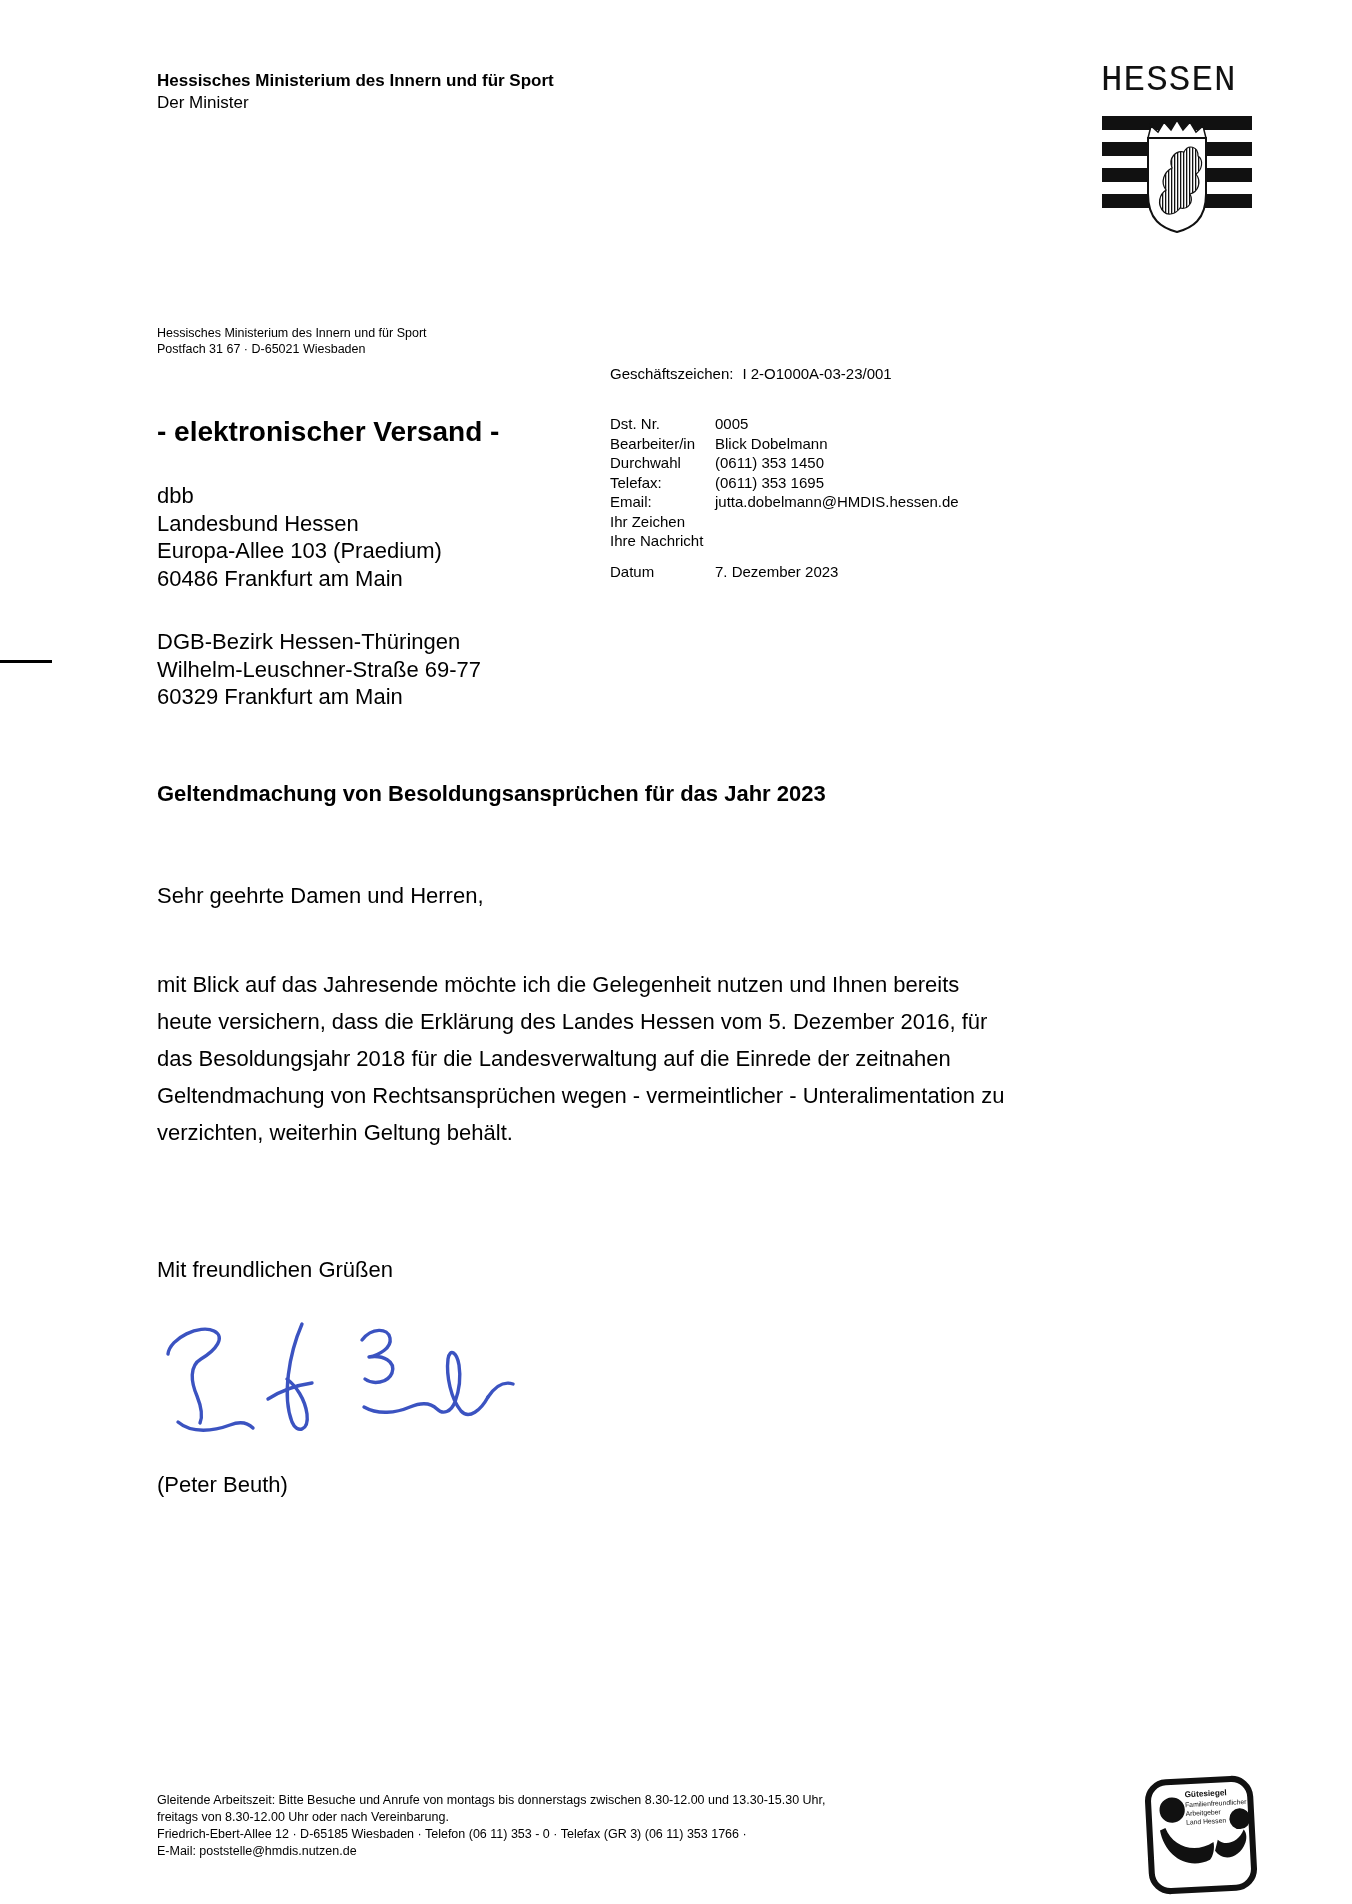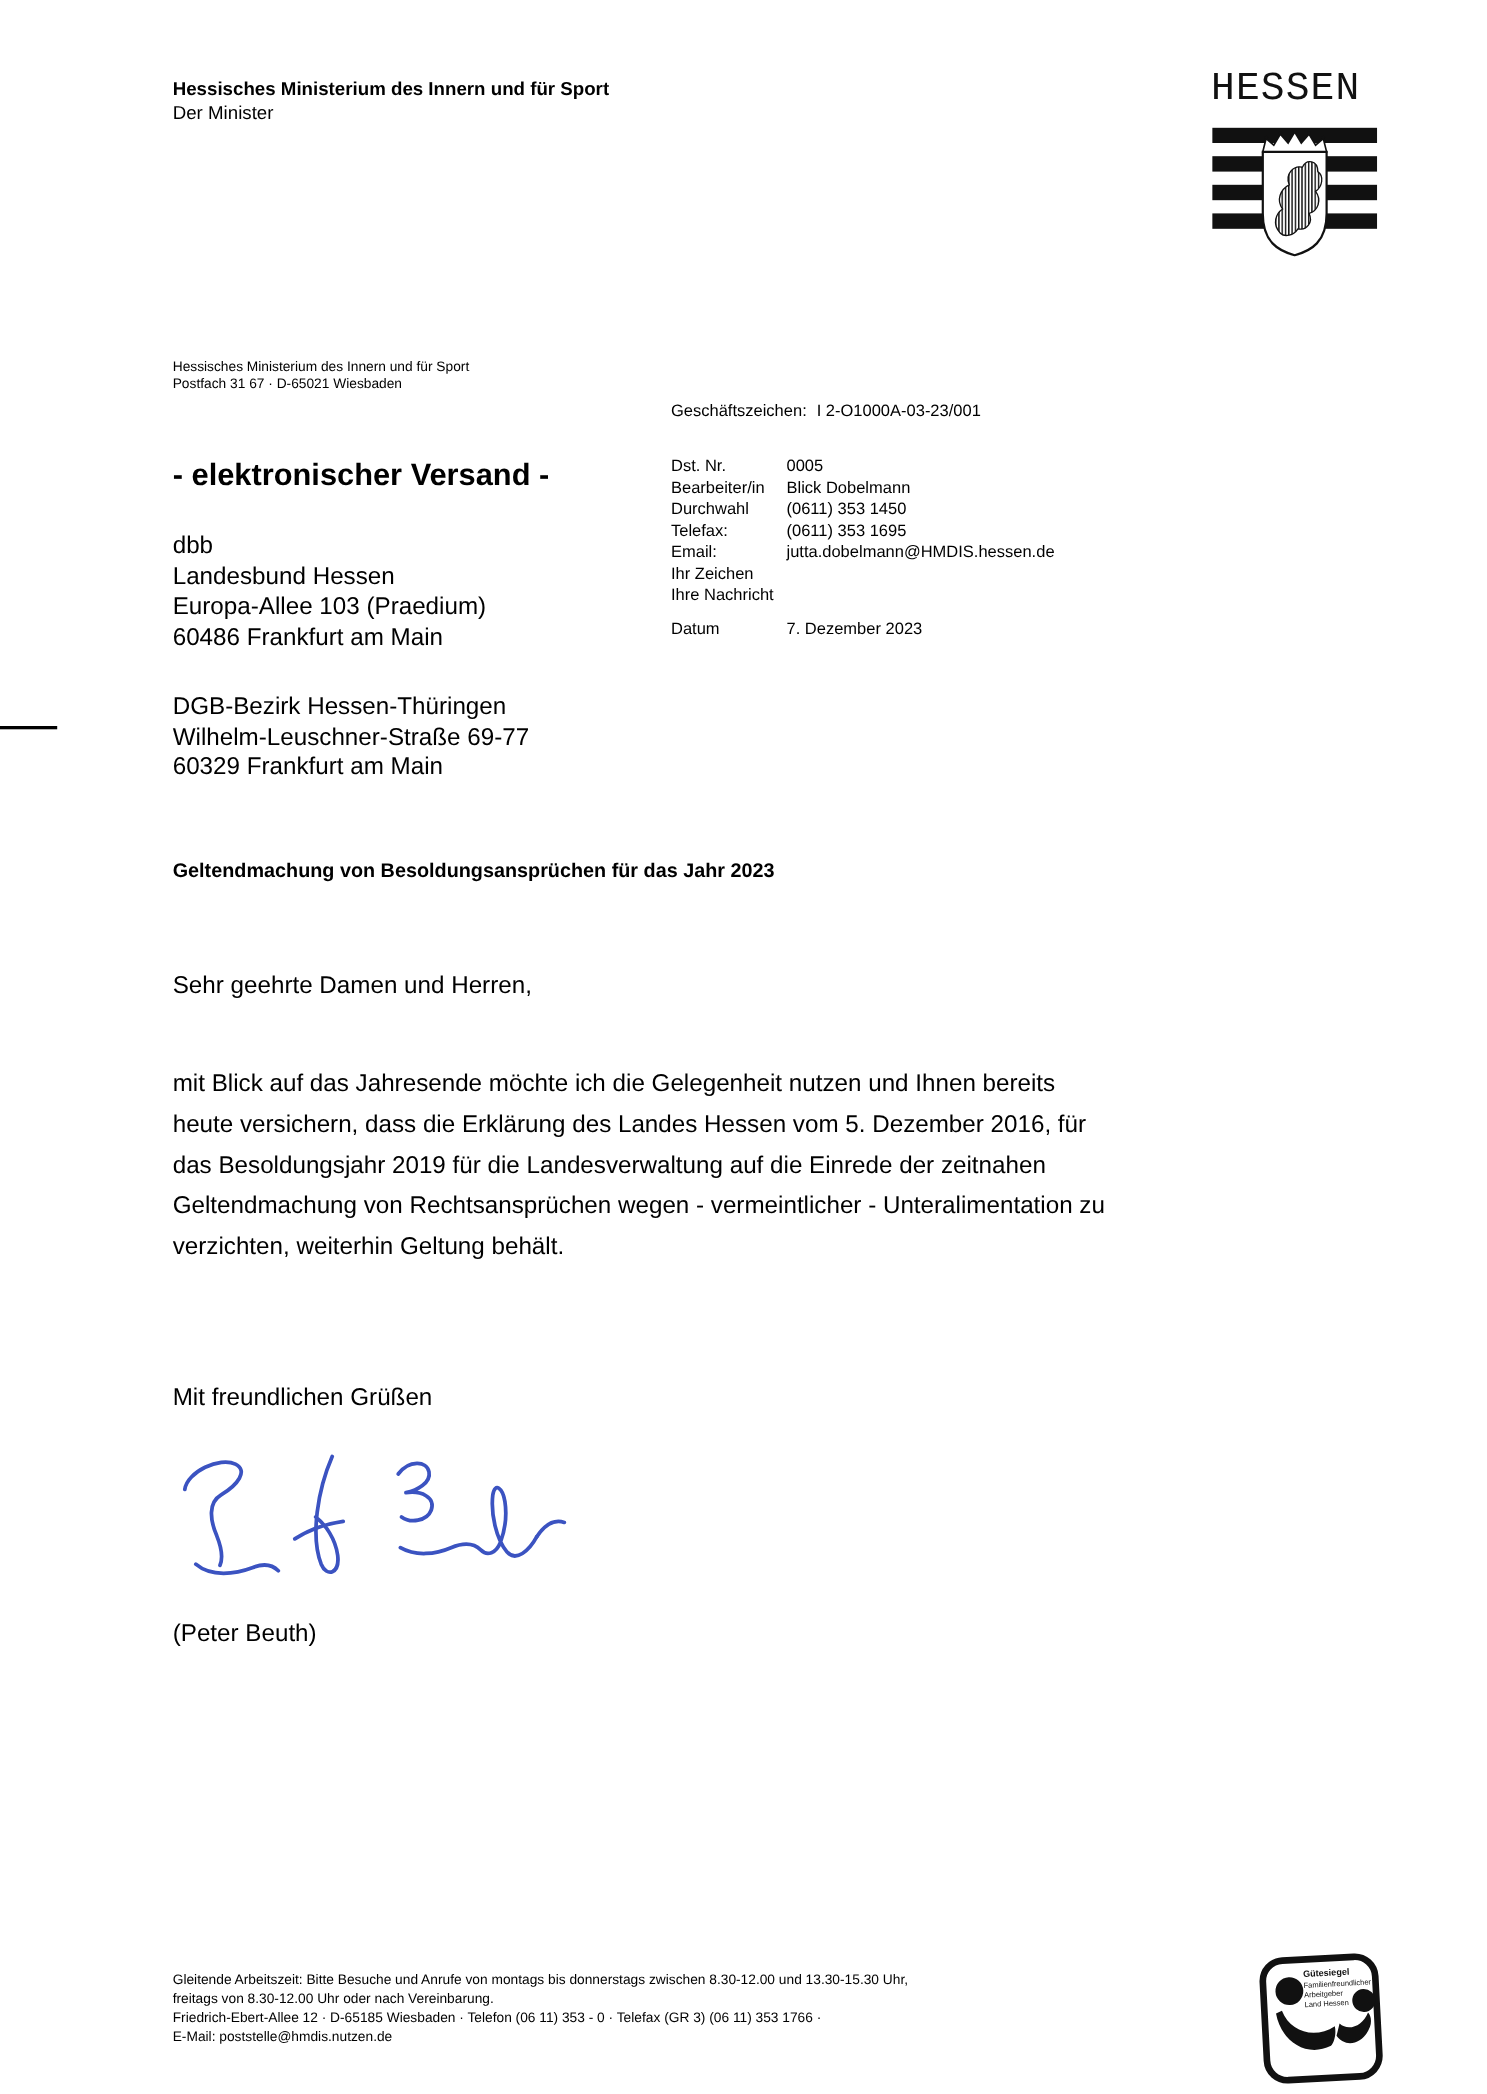--- a/index.html
+++ b/index.html
@@ -8,21 +8,21 @@
   .abs{position:absolute;}
   .bold{font-weight:bold;}
   .hdr{font-size:17px;line-height:21px;}
   .wordmark{font-size:36px;letter-spacing:1px;font-weight:400;color:#111;font-family:Liberation Mono, monospace;}
   .sender{font-size:12.5px;line-height:16px;}
   .info{font-size:15px;}
   .crow{display:flex;line-height:19.5px;}
   .clabel{flex:0 0 105px;}
   .addr{font-size:22px;line-height:27.5px;}
   .dispatch{font-size:28px;font-weight:bold;}
-  .subject{font-size:18px;font-weight:bold;}
+  .subject{font-size:22px;font-weight:bold;}
   .bodytxt{font-size:22px;line-height:37px;}
   .txt22{font-size:22px;}
   .footer{font-size:12.5px;line-height:17px;}
   .foldmark{background:#000;}
   .bottombar{background:#3a3a3a;}
 </style>
 </head>
 <body>
 
 <div class="page">
@@ -116,21 +116,21 @@
     <div>60329 Frankfurt am Main</div>
   </div>
 
   <div class="abs subject" style="left:157px;top:749px;">Geltendmachung von Besoldungsansprüchen für das Jahr 2023</div>
 
   <div class="abs txt22" style="left:157px;top:851px;">Sehr geehrte Damen und Herren,</div>
 
   <div class="abs bodytxt" style="left:157px;top:934px;width:1090px;">
     <div>mit Blick auf das Jahresende möchte ich die Gelegenheit nutzen und Ihnen bereits</div>
     <div>heute versichern, dass die Erklärung des Landes Hessen vom 5. Dezember 2016, für</div>
-    <div>das Besoldungsjahr 2019 für die Landesverwaltung auf die Einrede der zeitnahen</div>
+    <div>das Besoldungsjahr 2018 für die Landesverwaltung auf die Einrede der zeitnahen</div>
     <div>Geltendmachung von Rechtsansprüchen wegen - vermeintlicher - Unteralimentation zu</div>
     <div>verzichten, weiterhin Geltung behält.</div>
   </div>
 
   <div class="abs txt22" style="left:157px;top:1225px;">Mit freundlichen Grüßen</div>
 
   <svg class="abs" style="left:150px;top:1270px;" width="400" height="160" viewBox="0 0 400 160">
     <g fill="none" stroke="#3b53c1" stroke-width="3.4" stroke-linecap="round" stroke-linejoin="round">
       <path class="sig-stroke" d="M18,52 C20,36 50,22 64,29 C76,35 66,48 51,57 C39,64 41,80 47,94 C51,104 53,114 50,121" stroke="#3b53c1"></path>
       <path class="sig-stroke" d="M28,120 C42,132 64,129 80,123 C90,119 98,121 103,126" stroke="#3b53c1"></path>

